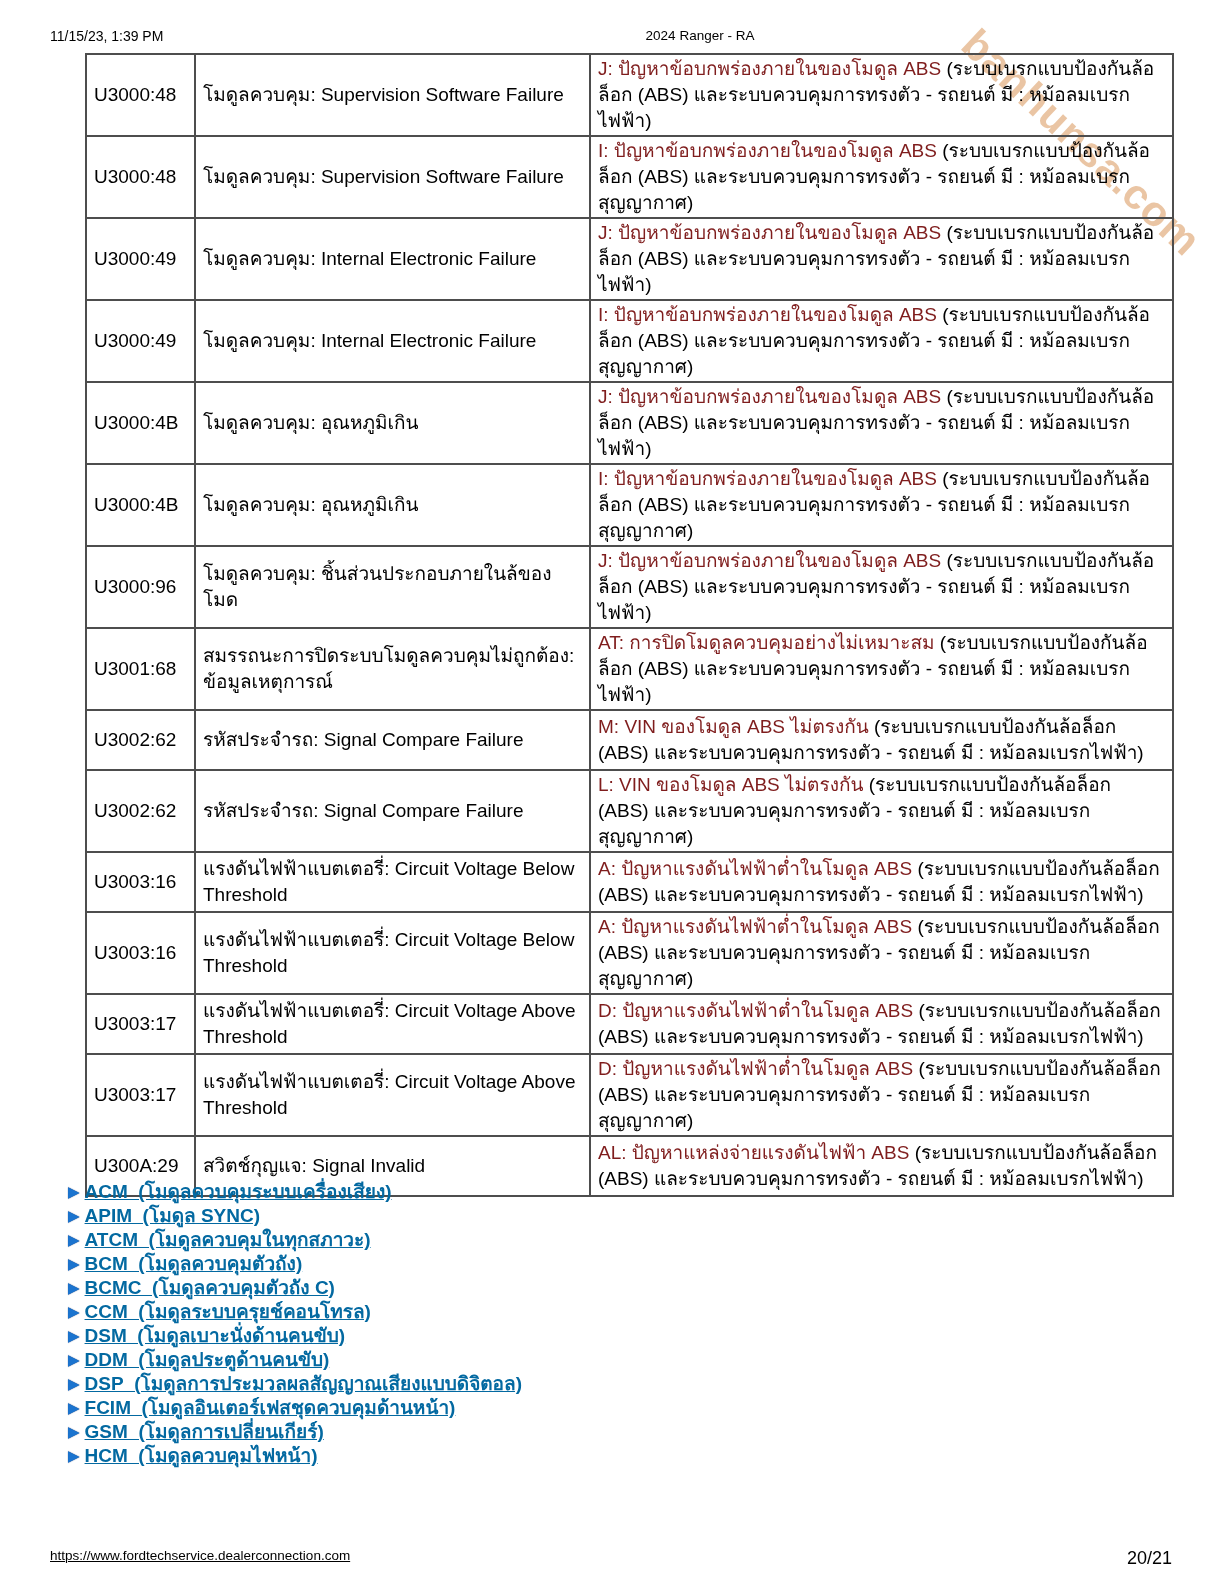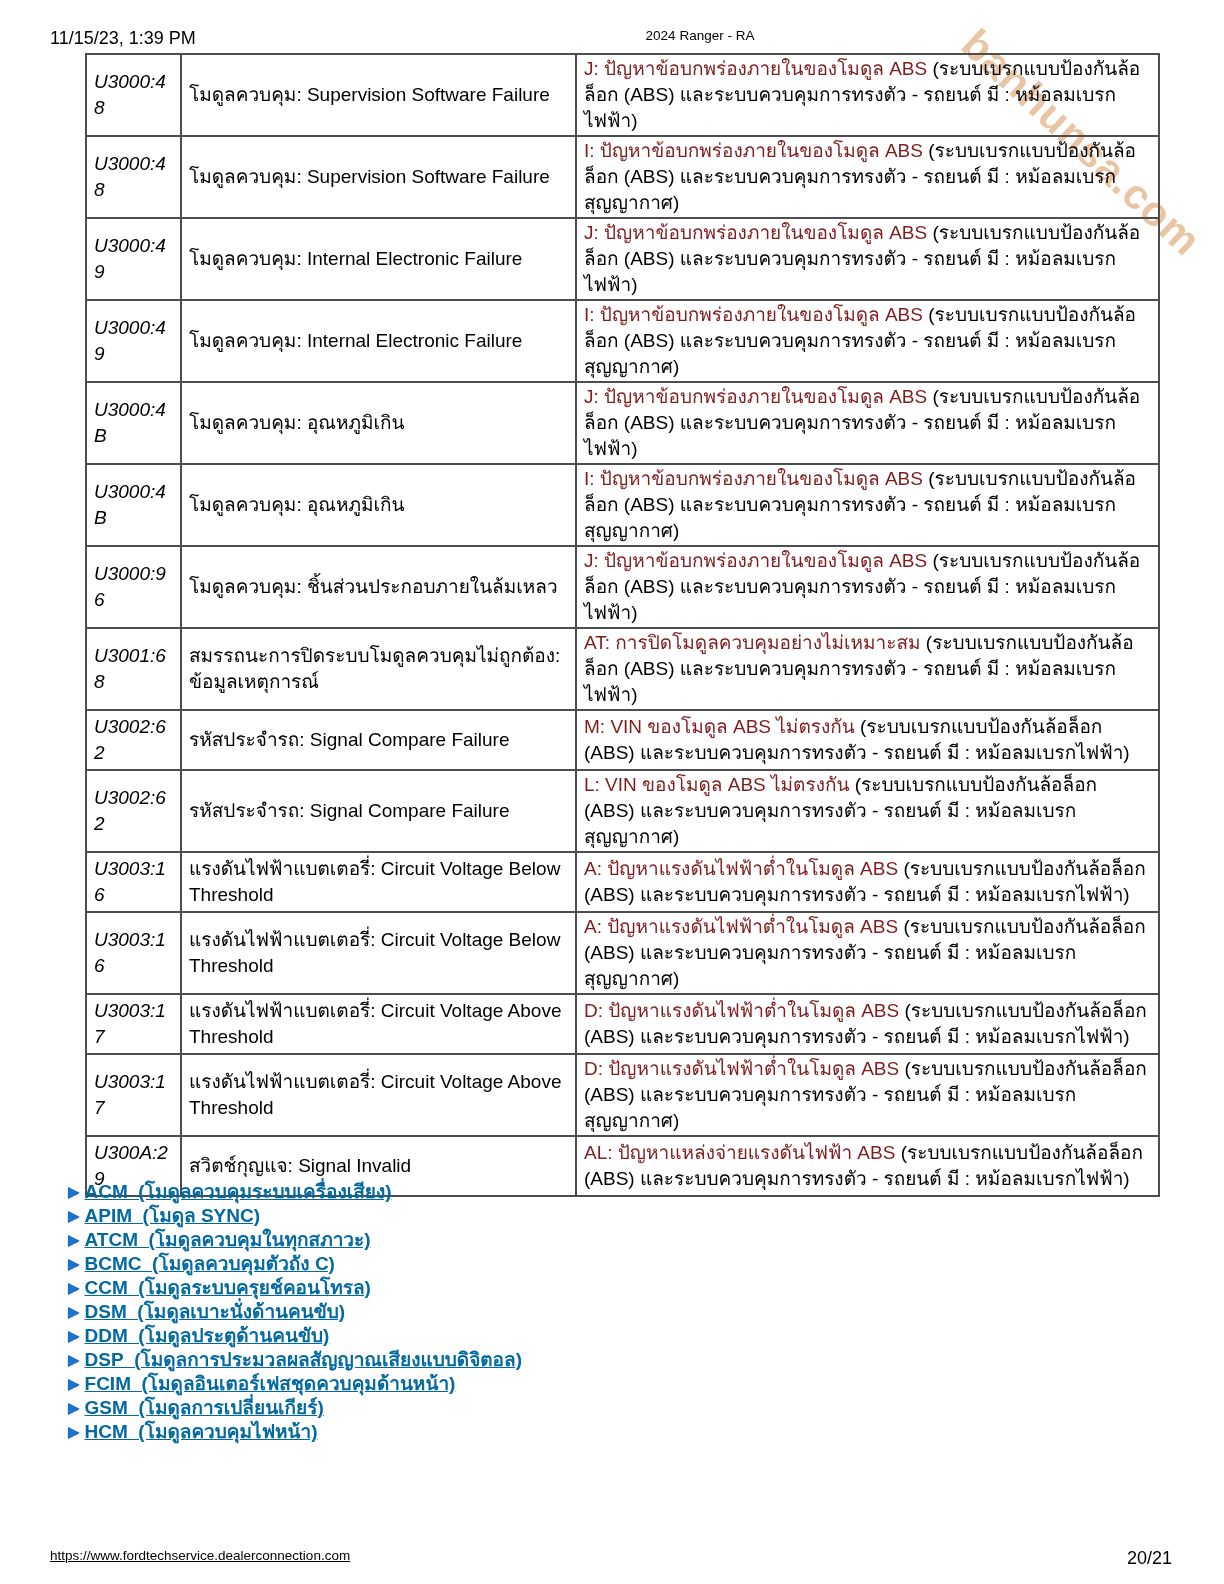--- a/index.html
+++ b/index.html
@@ -9,21 +9,21 @@
     width: 1224px;
     height: 1584px;
     font-family: "Liberation Sans", "DejaVu Sans", sans-serif;
     color: #000000;
     overflow: hidden;
   }
 
   
   .hdr-date {
     position: absolute; top: 28px; left: 50px;
-    font-size: 18px; color: #000;
+    font-size: 14px; color: #000;
   }
   .hdr-title {
     position: absolute; top: 28px; left: 0; width: 1400px;
     text-align: center; font-size: 13.5px; color: #000;
   }
 
   
   .watermark {
     position: absolute; left: 985px; top: 20px;
     font-size: 42px; font-weight: bold;
@@ -43,21 +43,21 @@
     table-layout: fixed;
     font-size: 19px;
     line-height: 26px;
   }
   table.dtc td {
     border: 2px solid #4d4d4d;
     vertical-align: middle;
     padding: 1px 7px;
     word-wrap: break-word;
   }
-  td.c-code  { width: 95px; font-style: italic;  }
+  td.c-code  { width: 109px;  }
   td.c-desc  { width: 395px; }
   td.c-det   { width: 583px; }
   tr.r3 td { height: 80px; }
   tr.r2 td { height: 60px; }
   a.dtc-link {
     color: #7f1d1d;
     cursor: pointer;
   }
 
   
@@ -125,21 +125,21 @@
       <td class="c-desc">โมดูลควบคุม: อุณหภูมิเกิน</td>
       <td class="c-det"><a class="dtc-link">J: ปัญหาข้อบกพร่องภายในของโมดูล ABS</a><span> (ระบบเบรกแบบป้องกันล้อล็อก (ABS) และระบบควบคุมการทรงตัว - รถยนต์ มี : หม้อลมเบรกไฟฟ้า)</span></td>
     </tr>
     <tr class="r3">
       <td class="c-code">U3000:4B</td>
       <td class="c-desc">โมดูลควบคุม: อุณหภูมิเกิน</td>
       <td class="c-det"><a class="dtc-link">I: ปัญหาข้อบกพร่องภายในของโมดูล ABS</a><span> (ระบบเบรกแบบป้องกันล้อล็อก (ABS) และระบบควบคุมการทรงตัว - รถยนต์ มี : หม้อลมเบรกสุญญากาศ)</span></td>
     </tr>
     <tr class="r3">
       <td class="c-code">U3000:96</td>
-      <td class="c-desc">โมดูลควบคุม: ชิ้นส่วนประกอบภายในล้มเหลว</td>
+      <td class="c-desc">โมดูลควบคุม: ชิ้นส่วนประกอบภายในล้ของโมด</td>
       <td class="c-det"><a class="dtc-link">J: ปัญหาข้อบกพร่องภายในของโมดูล ABS</a><span> (ระบบเบรกแบบป้องกันล้อล็อก (ABS) และระบบควบคุมการทรงตัว - รถยนต์ มี : หม้อลมเบรกไฟฟ้า)</span></td>
     </tr>
     <tr class="r3">
       <td class="c-code">U3001:68</td>
       <td class="c-desc">สมรรถนะการปิดระบบโมดูลควบคุมไม่ถูกต้อง: ข้อมูลเหตุการณ์</td>
       <td class="c-det"><a class="dtc-link">AT: การปิดโมดูลควบคุมอย่างไม่เหมาะสม</a><span> (ระบบเบรกแบบป้องกันล้อล็อก (ABS) และระบบควบคุมการทรงตัว - รถยนต์ มี : หม้อลมเบรกไฟฟ้า)</span></td>
     </tr>
     <tr class="r2">
       <td class="c-code">U3002:62</td>
       <td class="c-desc">รหัสประจำรถ: Signal Compare Failure</td>
@@ -175,20 +175,21 @@
       <td class="c-desc">สวิตช์กุญแจ: Signal Invalid</td>
       <td class="c-det"><a class="dtc-link">AL: ปัญหาแหล่งจ่ายแรงดันไฟฟ้า ABS</a><span> (ระบบเบรกแบบป้องกันล้อล็อก (ABS) และระบบควบคุมการทรงตัว - รถยนต์ มี : หม้อลมเบรกไฟฟ้า)</span></td>
     </tr>
   </tbody>
 </table>
 
 <div class="module-list">
   <div class="module-item"><span class="tri-icon">▶</span><a class="module-link">ACM&nbsp; (โมดูลควบคุมระบบเครื่องเสียง)</a></div>
   <div class="module-item"><span class="tri-icon">▶</span><a class="module-link">APIM&nbsp; (โมดูล SYNC)</a></div>
   <div class="module-item"><span class="tri-icon">▶</span><a class="module-link">ATCM&nbsp; (โมดูลควบคุมในทุกสภาวะ)</a></div>
+  <div class="module-item"><span class="tri-icon">▶</span><a class="module-link">BCM&nbsp; (โมดูลควบคุมตัวถัง)</a></div>
   <div class="module-item"><span class="tri-icon">▶</span><a class="module-link">BCMC&nbsp; (โมดูลควบคุมตัวถัง C)</a></div>
   <div class="module-item"><span class="tri-icon">▶</span><a class="module-link">CCM&nbsp; (โมดูลระบบครุยช์คอนโทรล)</a></div>
   <div class="module-item"><span class="tri-icon">▶</span><a class="module-link">DSM&nbsp; (โมดูลเบาะนั่งด้านคนขับ)</a></div>
   <div class="module-item"><span class="tri-icon">▶</span><a class="module-link">DDM&nbsp; (โมดูลประตูด้านคนขับ)</a></div>
   <div class="module-item"><span class="tri-icon">▶</span><a class="module-link">DSP&nbsp; (โมดูลการประมวลผลสัญญาณเสียงแบบดิจิตอล)</a></div>
   <div class="module-item"><span class="tri-icon">▶</span><a class="module-link">FCIM&nbsp; (โมดูลอินเตอร์เฟสชุดควบคุมด้านหน้า)</a></div>
   <div class="module-item"><span class="tri-icon">▶</span><a class="module-link">GSM&nbsp; (โมดูลการเปลี่ยนเกียร์)</a></div>
   <div class="module-item"><span class="tri-icon">▶</span><a class="module-link">HCM&nbsp; (โมดูลควบคุมไฟหน้า)</a></div>
 </div>
 

